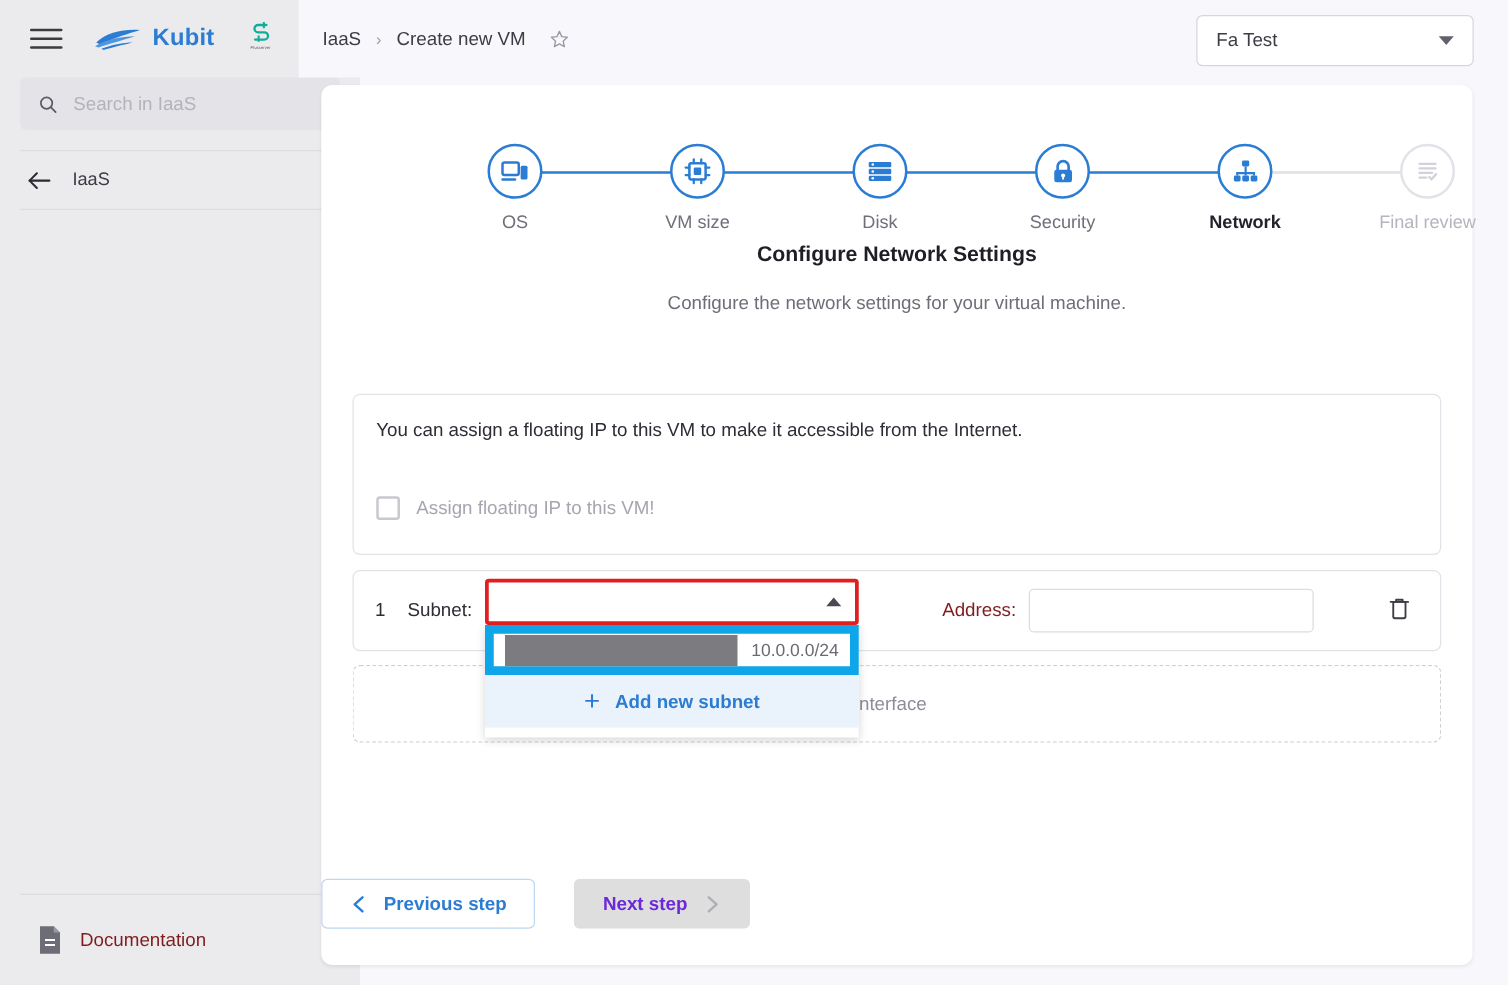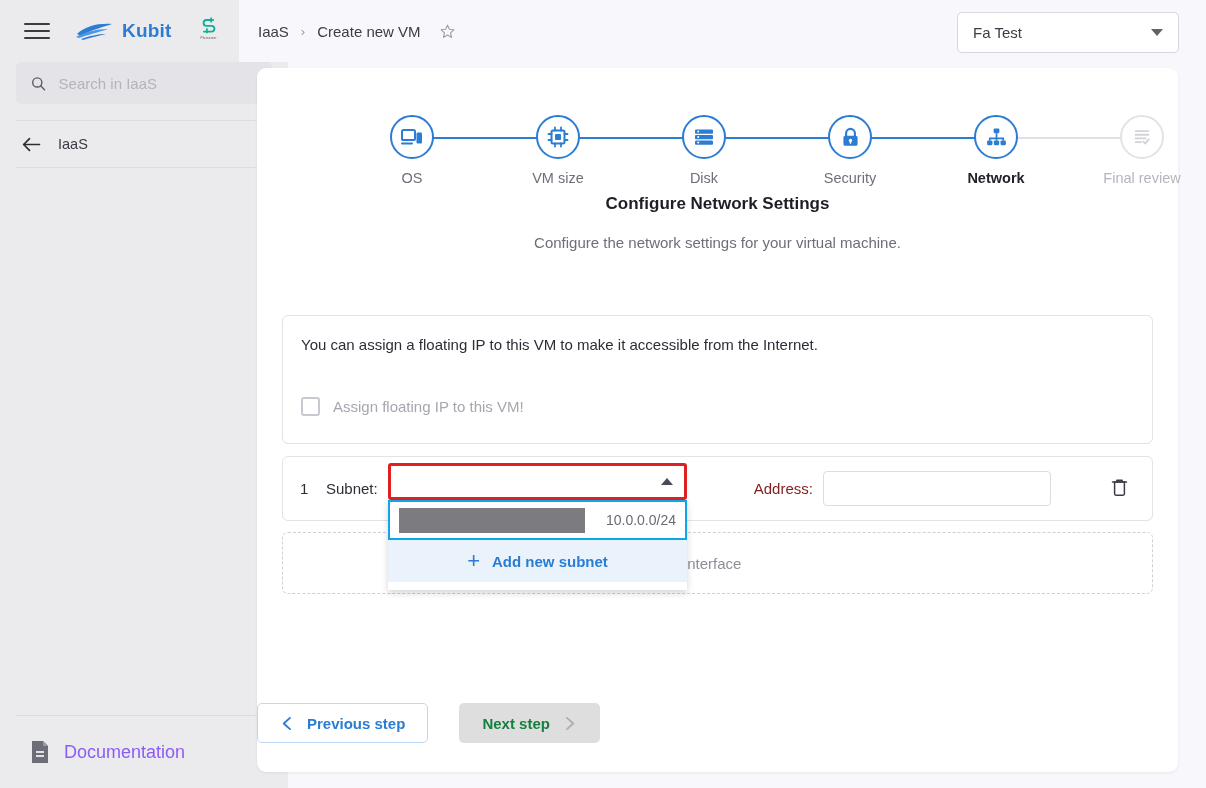--- a/index.html
+++ b/index.html
@@ -57,21 +57,21 @@
     padding: 0 16px 0 22px; cursor: pointer;
   }
   .nav-label { font-size: 14.5px; color: #3a3a44; }
 
   .sb-spacer { flex: 1; }
   .sb-bottom-divider { height: 1px; background: #dcdce2; margin: 0 16px; }
   .doc-item {
     height: 72px; display: flex; align-items: center; gap: 14px;
     padding: 0 16px 0 30px; cursor: pointer;
   }
-  .doc-label { font-size: 18px; color: #8b5cf6; }
+  .doc-label { font-size: 15px; color: #7f1d1d; }
 
   
   #topbar {
     position: absolute; left: 239px; top: 0; width: 967px; height: 62px;
     background: #f8f8fc; display: flex; align-items: center;
   }
   .crumbs { display: flex; align-items: center; gap: 12px; padding-left: 19px; }
   .crumb { font-size: 15px; color: #3c3c46; cursor: pointer; }
   .crumb-sep { color: #9c9ca6; font-size: 13px; }
   .crumb-star { margin-left: 6px; cursor: pointer; }
@@ -177,21 +177,21 @@
   }
   .caret-up {
     width: 0; height: 0; border-left: 6px solid transparent;
     border-right: 6px solid transparent; border-bottom: 7px solid #4a4a55;
   }
   .dd-panel {
     background: #fff; box-shadow: 0 3px 7px rgba(0,0,0,.17);
     padding-bottom: 8px;
   }
   .dd-opt {
-    height: 40px; border: 2px solid #0ea5e9; background: #fff;
+    height: 40px; border: 7px solid #0ea5e9; background: #fff;
     display: flex; align-items: center; justify-content: space-between;
     padding: 0 9px; cursor: pointer;
   }
   .redact { width: 186px; height: 25px; background: #7c7c80; }
   .dd-opt-val { font-size: 14px; color: #6a6a74; }
   .dd-add {
     height: 42px; background: #eaf2fb;
     display: flex; align-items: center; justify-content: center; gap: 12px;
     cursor: pointer;
   }
@@ -202,21 +202,21 @@
   .footer-btns {
     position: absolute; left: 0; right: 0; bottom: 29px;
     display: flex; justify-content: flex-start; align-items: center; gap: 31px;
   }
   .btn {
     height: 40px; border-radius: 5px; display: flex; align-items: center;
     gap: 12px; padding: 0 22px; font-size: 15px; font-weight: bold;
     cursor: pointer; border: 1px solid transparent;
   }
   .btn-prev { background: #fff; border-color: #bcd8f3; color: #2b7cd3; }
-  .btn-next { background: #dededf; color: #15803d; cursor: default; }
+  .btn-next { background: #dededf; color: #6d28d9; cursor: default; }
 </style>
 </head>
 <body>
 
 <div id="sidebar">
 
   <div class="sb-top">
     <div class="hamburger">
       <span></span>
         <span></span>

